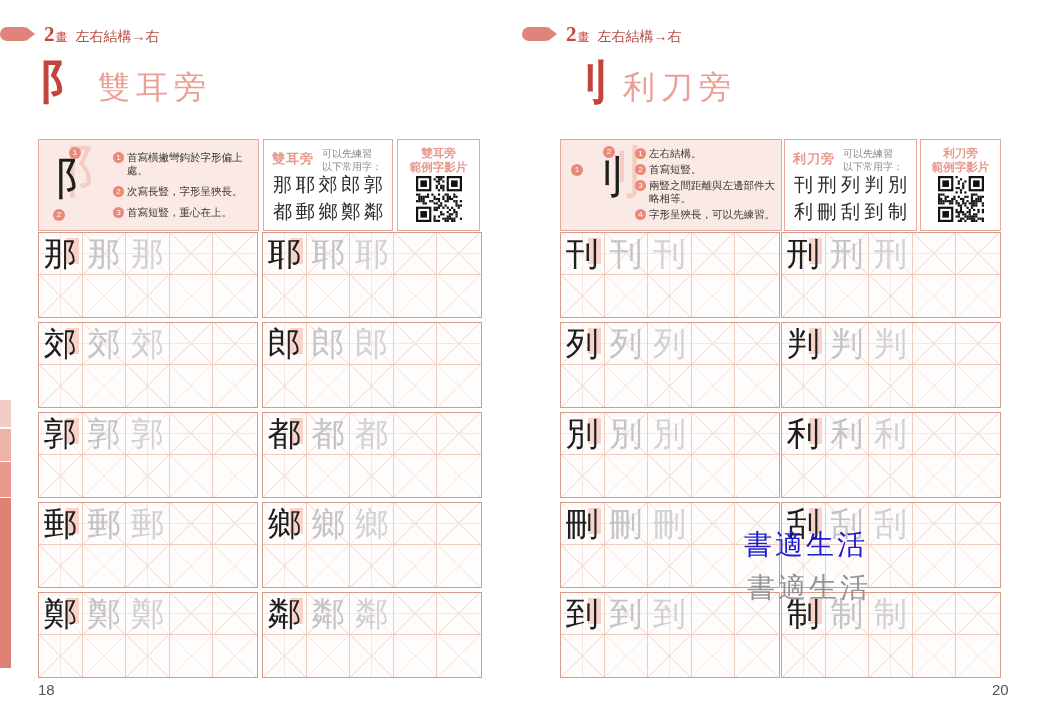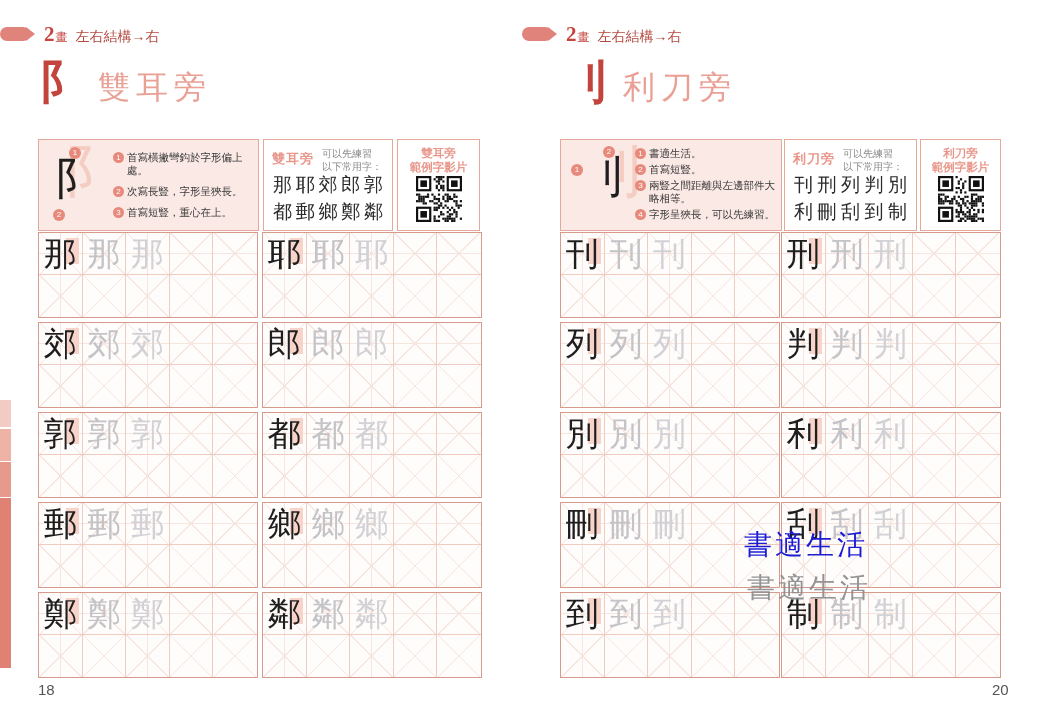--- a/index.html
+++ b/index.html
@@ -477,21 +477,21 @@
     </div>
 
     <div class="ibox tinted" style="left:560px;width:222px;">
       <span class="ex-outline" style="left:30px;top:4px;">刂</span>
       <span class="ex-char" style="left:22px;top:16px;">刂</span>
       <span class="cnum-f" style="left:10px;top:24px;">1</span>
       <span class="cnum-f" style="left:42px;top:6px;">2</span>
       <div class="ins-list">
           <div class="ins-item">
             <span class="cnum">1</span>
-            <span class="ins-text">書適生活。</span>
+            <span class="ins-text">左右結構。</span>
           </div>
           <div class="ins-item">
             <span class="cnum">2</span>
             <span class="ins-text">首寫短豎。</span>
           </div>
           <div class="ins-item">
             <span class="cnum">3</span>
             <span class="ins-text">兩豎之間距離與左邊部件大略相等。</span>
           </div>
           <div class="ins-item">

